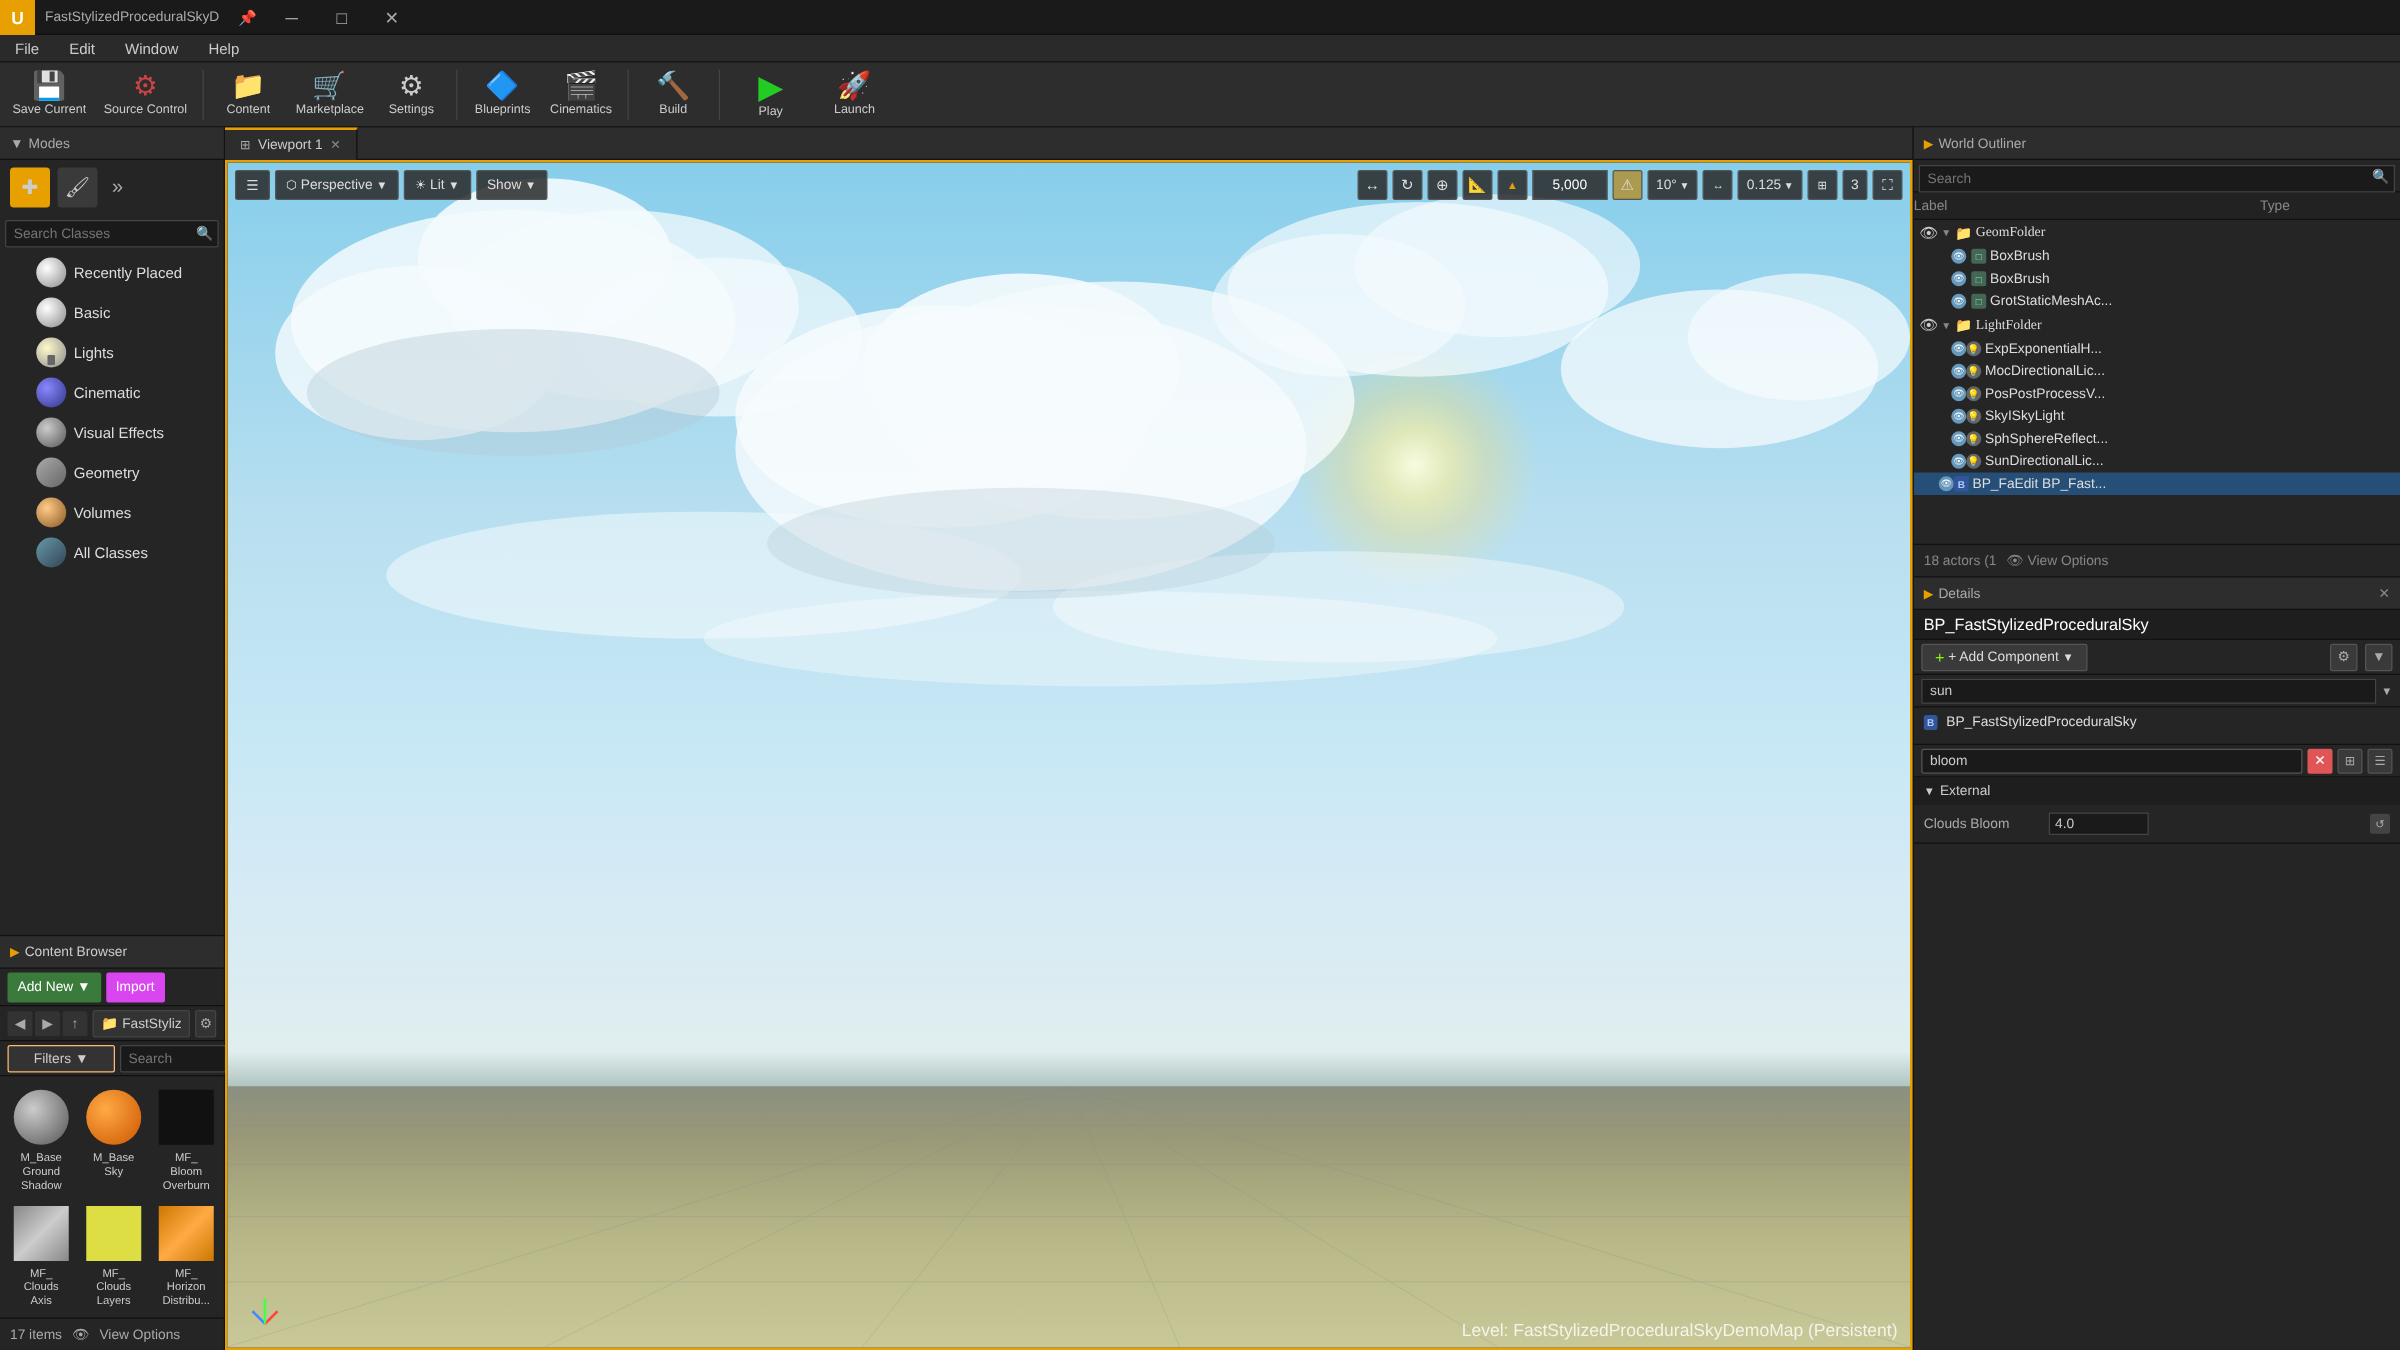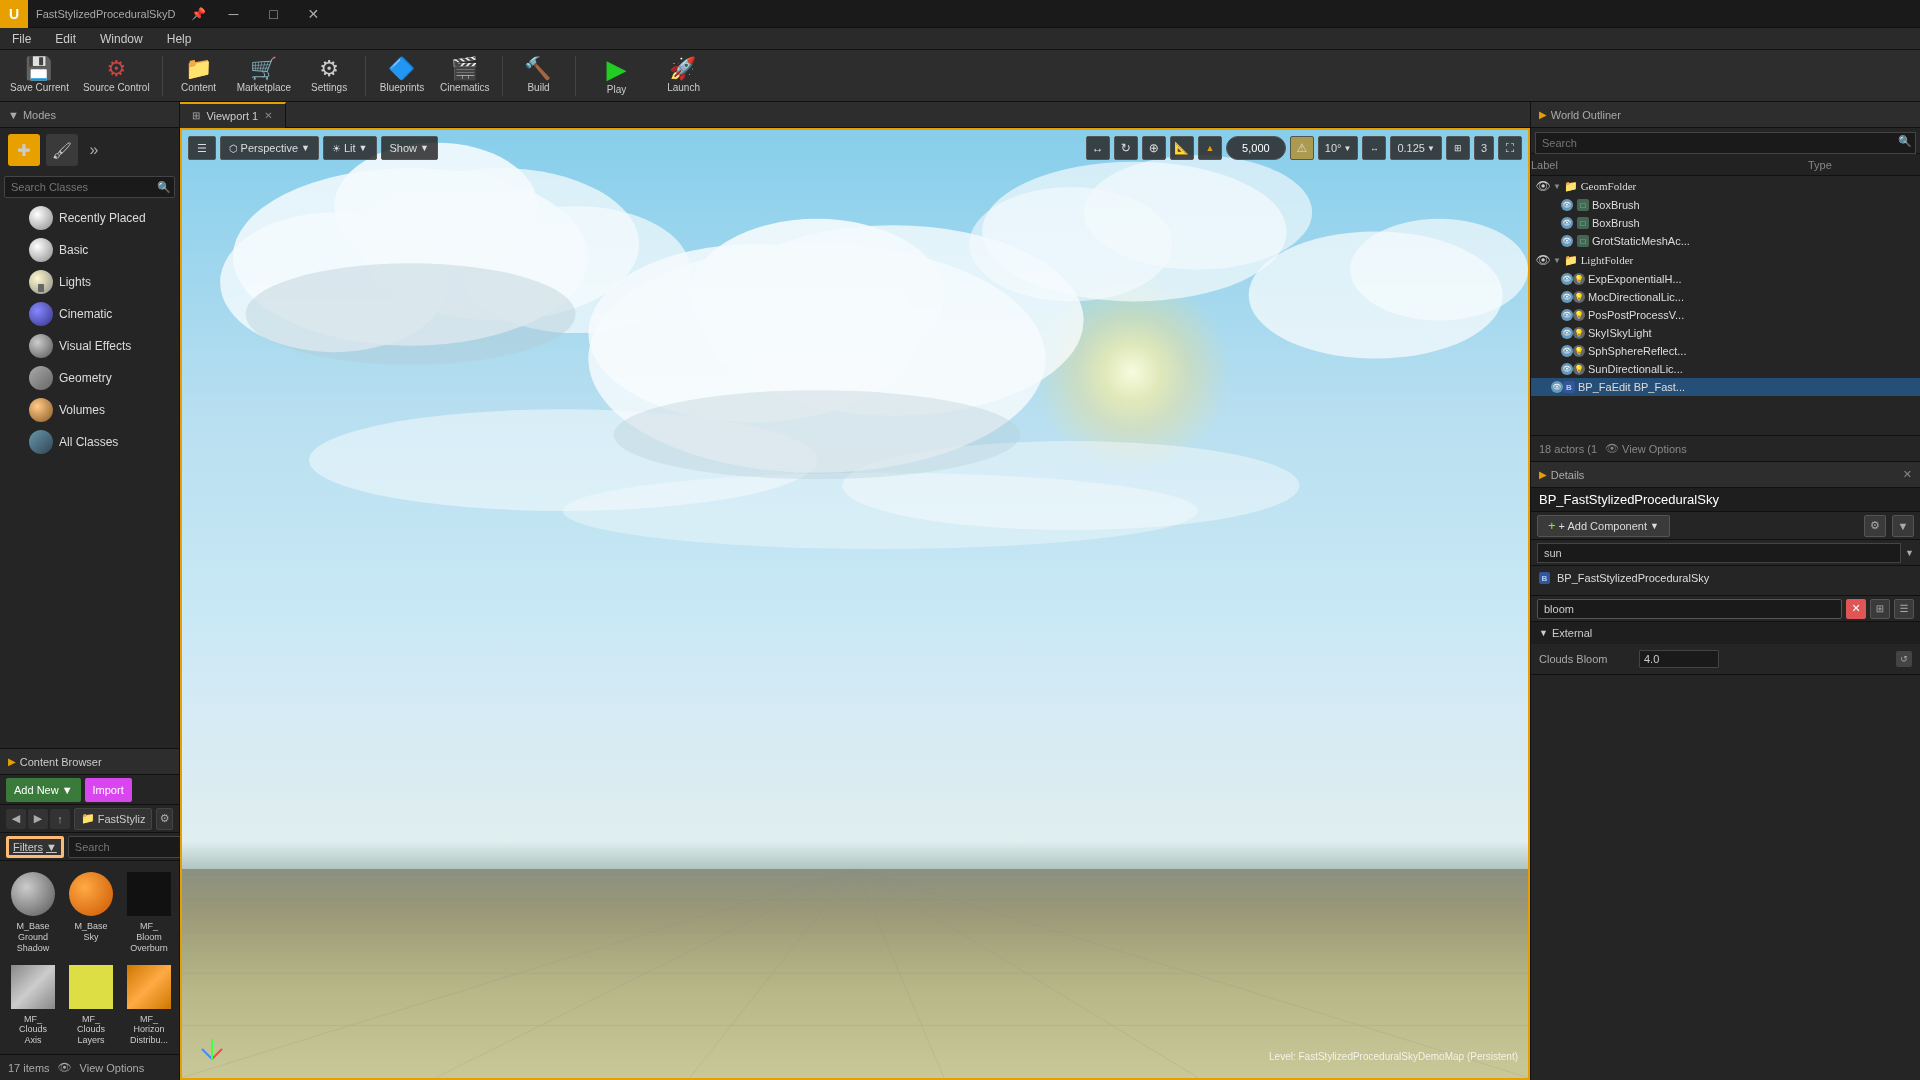--- a/index.html
+++ b/index.html
@@ -52,51 +52,51 @@
     .panel-header { height: 26px; background: #2d2d2d; display: flex; align-items: center; padding: 0 8px; font-size: 11px; color: #aaa; border-bottom: 1px solid #111; gap: 4px; }
     .panel-header .panel-title { font-size: 11px; color: #ccc; }
     #cb-toolbar { height: 30px; display: flex; align-items: center; padding: 0 6px; gap: 4px; border-bottom: 1px solid #111; }
     .cb-btn { height: 24px; padding: 0 8px; background: #3a7a3a; border: none; color: #fff; font-size: 11px; cursor: pointer; border-radius: 2px; display: flex; align-items: center; gap: 3px; }
     .cb-btn.import-btn { background: #d946ef; }
     #cb-path { height: 28px; display: flex; align-items: center; padding: 0 6px; gap: 4px; border-bottom: 1px solid #111; }
     .path-nav { display: flex; align-items: center; gap: 2px; }
     .path-nav span { width: 20px; height: 20px; display: flex; align-items: center; justify-content: center; cursor: pointer; color: #aaa; background: #333; border-radius: 2px; font-size: 11px; }
     .path-btn { height: 22px; padding: 0 6px; background: #333; border: 1px solid #444; color: #ccc; font-size: 11px; cursor: pointer; border-radius: 2px; display: flex; align-items: center; gap: 3px; }
     #cb-filter-row { height: 28px; display: flex; align-items: center; padding: 0 6px; gap: 4px; border-bottom: 1px solid #111; }
-    .filter-btn { height: 22px; padding: 0 4px; background: #333; border: 3px solid #fdba74; color: #ccc; font-size: 11px; cursor: pointer; border-radius: 2px; display: flex; align-items: center; gap: 3px; text-decoration: underline; }
+    .filter-btn { height: 22px; padding: 0 20px; background: #333; border: 1px solid #fdba74; color: #ccc; font-size: 11px; cursor: pointer; border-radius: 2px; display: flex; align-items: center; gap: 3px; }
     #cb-search { flex: 1; height: 22px; background: #1a1a1a; border: 1px solid #444; color: #ccc; padding: 0 6px; font-size: 11px; border-radius: 2px; }
     .settings-icon-btn { width: 22px; height: 22px; background: #333; border: 1px solid #444; display: flex; align-items: center; justify-content: center; cursor: pointer; border-radius: 2px; color: #aaa; font-size: 11px; }
     .cb-grid { display: grid; grid-template-columns: repeat(3, 1fr); gap: 4px; padding: 6px; overflow-y: auto; }
     .cb-item { display: flex; flex-direction: column; align-items: center; cursor: pointer; padding: 2px; border-radius: 2px; }
     .cb-thumb { width: 50px; height: 50px; border-radius: 2px; display: flex; align-items: center; justify-content: center; overflow: hidden; margin-bottom: 2px; }
     .cb-item-label { font-size: 9px; color: #ccc; text-align: center; line-height: 1.2; max-width: 54px; overflow: hidden; }
     .cb-footer { height: 26px; display: flex; align-items: center; padding: 0 8px; border-top: 1px solid #111; font-size: 11px; color: #aaa; gap: 8px; }
 
     
     #viewport-area { flex: 1; display: flex; flex-direction: column; min-width: 0; }
     #viewport-tabs { height: 26px; background: #2d2d2d; display: flex; align-items: center; border-bottom: 1px solid #111; }
     .vp-tab { height: 26px; padding: 0 12px; display: flex; align-items: center; gap: 6px; cursor: pointer; font-size: 11px; color: #ccc; background: #252525; border-right: 1px solid #111; border-top: 2px solid transparent; }
     .vp-tab.active { background: #2d2d2d; border-top: 2px solid #e8a000; }
     .vp-tab-close { color: #888; font-size: 10px; cursor: pointer; }
     #viewport { flex: 1; position: relative; background: #333; overflow: hidden; border: 2px solid #e8a000; }
     #vp-toolbar { position: absolute; top: 6px; left: 6px; display: flex; gap: 4px; z-index: 10; }
     .vp-btn { height: 24px; padding: 0 8px; background: rgba(40,40,40,0.85); border: 1px solid #555; color: #ddd; font-size: 11px; cursor: pointer; border-radius: 2px; display: flex; align-items: center; gap: 3px; }
     .vp-btn .vp-icon { font-size: 10px; }
     #vp-right-toolbar { position: absolute; top: 6px; right: 6px; display: flex; gap: 4px; z-index: 10; align-items: center; }
     .vp-tool-icon { width: 24px; height: 24px; background: rgba(40,40,40,0.85); border: 1px solid #555; border-radius: 2px; display: flex; align-items: center; justify-content: center; cursor: pointer; color: #ddd; font-size: 12px; }
-    .vp-number-input { height: 24px; width: 60px; background: rgba(40,40,40,0.85); border: 1px solid #555; color: #fff; font-size: 11px; text-align: center; border-radius: 12px; padding: 0 4px; }
+    .vp-number-input { height: 24px; width: 60px; background: rgba(40,40,40,0.85); border: 1px solid #555; color: #fff; font-size: 11px; text-align: center; border-radius: 0; padding: 0 4px; }
     .vp-num-val { height: 24px; padding: 0 6px; background: rgba(40,40,40,0.85); border: 1px solid #555; border-radius: 2px; color: #ddd; font-size: 11px; display: flex; align-items: center; gap: 2px; }
 
     
     #sky-scene { position: absolute; inset: 0; overflow: hidden; }
     .sky-gradient { position: absolute; inset: 0; background: linear-gradient(180deg, #87ceeb 0%, #b8dff0 30%, #c8e8f5 50%, #d4eaf5 60%, #e0eeef 75%, #8fa8a0 80%, #a8b090 85%, #b8b880 90%, #c8c890 95%, #d8d8a0 100%); }
     .ground-plane { position: absolute; bottom: 0; left: 0; right: 0; height: 22%; background: linear-gradient(180deg, #8a9080 0%, #9a9878 20%, #aaaa80 40%, #b8b888 60%, #c0c090 80%, #c8c898 100%); }
     .sun-glow { position: absolute; top: 15%; right: 22%; width: 200px; height: 200px; background: radial-gradient(ellipse, rgba(255,255,220,0.9) 0%, rgba(255,240,150,0.6) 20%, rgba(255,220,100,0.3) 40%, transparent 70%); border-radius: 50%; }
 
-    #vp-bottom { position: absolute; bottom: 16px; right: 10px; font-size: 10px; color: rgba(255,255,255,0.8); z-index: 10; }
+    #vp-bottom { position: absolute; bottom: 6px; right: 10px; font-size: 14px; color: rgba(255,255,255,0.8); z-index: 10; }
     #vp-coords { position: absolute; bottom: 6px; left: 10px; z-index: 10; }
 
     
     #right-panel { width: 390px; background: #252525; display: flex; flex-direction: column; border-left: 1px solid #111; }
     #world-outliner { flex: 0 0 360px; display: flex; flex-direction: column; border-bottom: 1px solid #111; }
     .wo-header { height: 26px; background: #2d2d2d; display: flex; align-items: center; padding: 0 8px; font-size: 11px; color: #aaa; border-bottom: 1px solid #111; gap: 4px; }
     .wo-cols { height: 22px; background: #222; display: flex; align-items: center; border-bottom: 1px solid #111; font-size: 11px; color: #888; }
     .wo-col-label { flex: 1; padding: 0 0; }
     .wo-col-type { width: 120px; padding: 0 8px; }
     .wo-search { height: 26px; padding: 4px; border-bottom: 1px solid #111; position: relative; }

